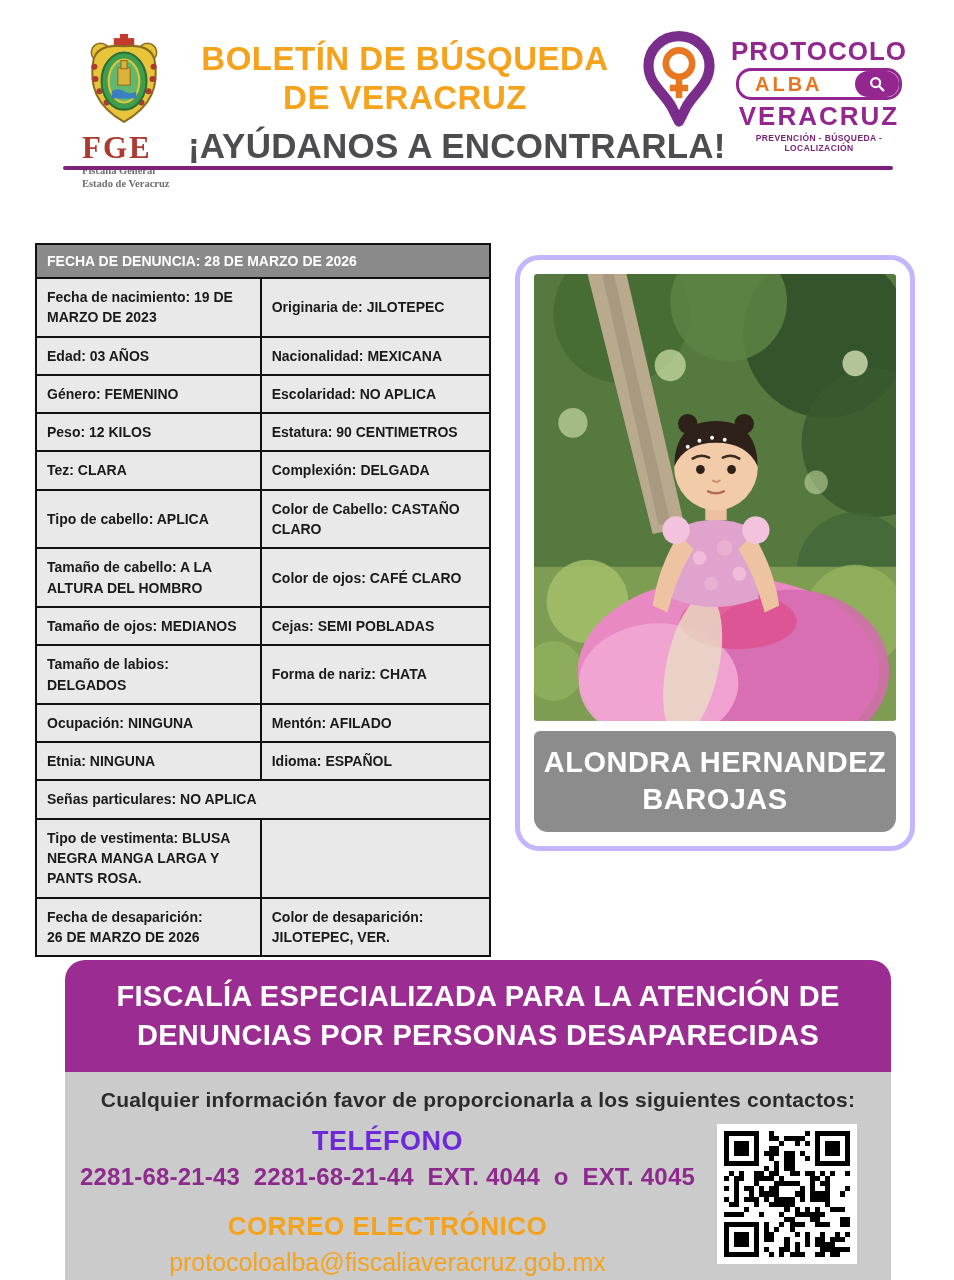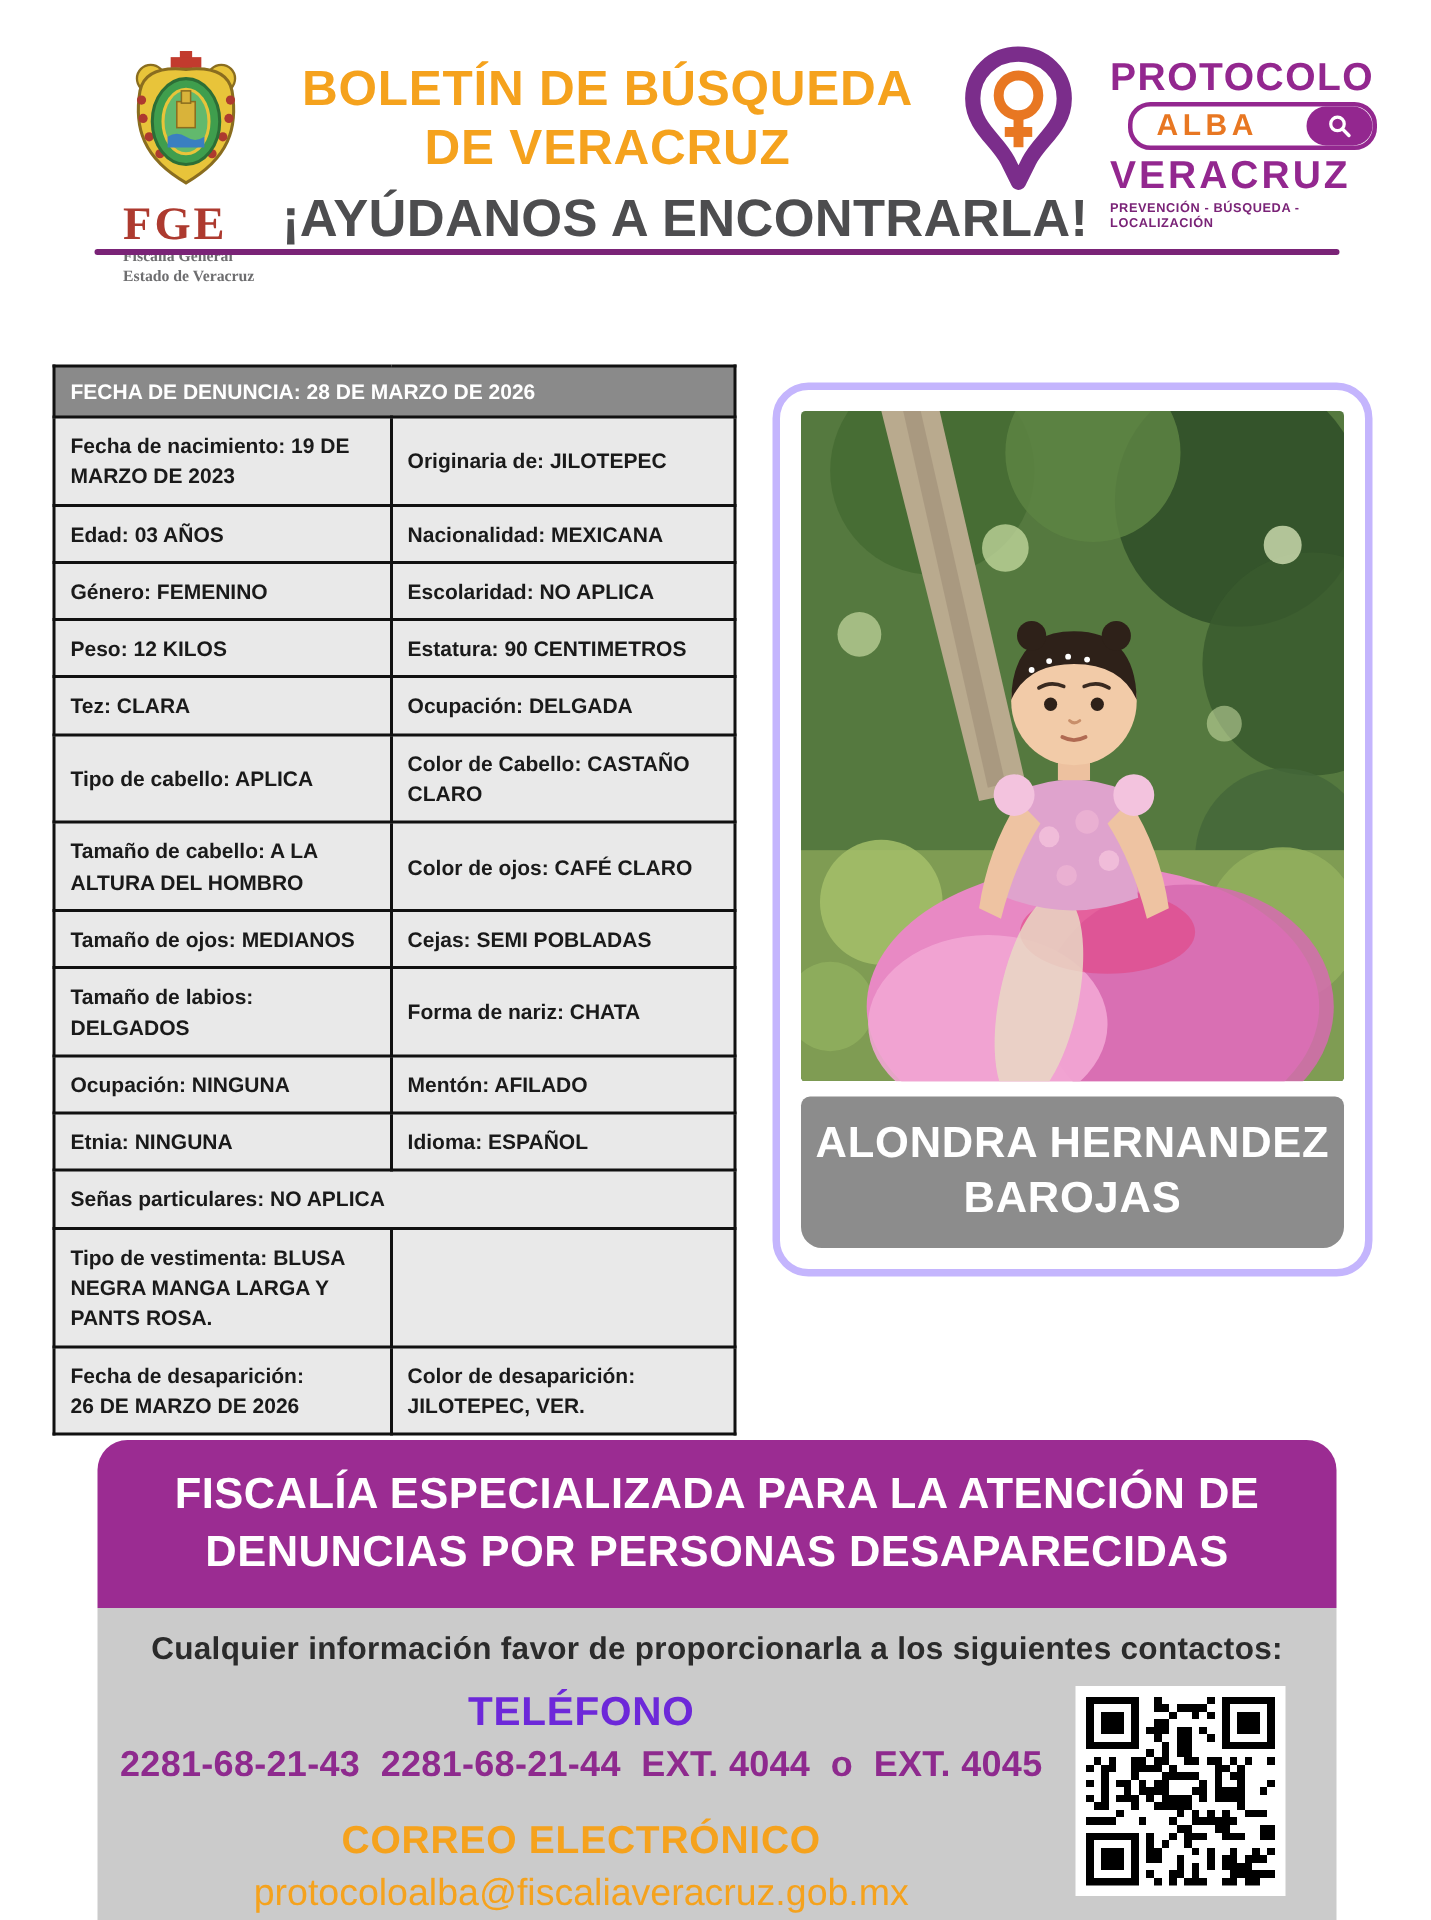--- a/index.html
+++ b/index.html
@@ -9,21 +9,21 @@
   
   .fge-logo{position:absolute;left:82px;top:34px;width:124px;text-align:left;font-family:Liberation Serif, serif;}
   .fge-acronym{font-size:31px;font-weight:800;color:#ad3a2f;letter-spacing:2px;line-height:1;margin-top:2px;}
   .fge-org{font-size:10.5px;font-weight:700;color:#6e6e70;line-height:1.2;white-space:pre-line;margin-top:2px;}
 
   .title-block{position:absolute;left:188px;top:40px;width:434px;text-align:center;}
   .main-title{font-size:33px;font-weight:800;color:#f5a21d;line-height:1.18;letter-spacing:.5px;}
   .subtitle{margin-top:8px;font-size:35px;font-weight:800;color:#4d4d4f;white-space:nowrap;letter-spacing:.2px;}
 
   .alba-logo{position:absolute;left:638px;top:28px;display:flex;align-items:flex-start;}
-  .alba-text{margin-left:20px;margin-top:10px;width:190px;}
+  .alba-text{margin-left:4px;margin-top:10px;text-align:center;width:190px;}
   .alba-protocolo{font-size:26px;font-weight:600;color:#93278f;letter-spacing:1px;line-height:1;}
   .alba-badge{margin:4px auto 2px;border:3px solid #93278f;border-radius:15px;height:26px;width:160px;
               display:flex;align-items:center;justify-content:space-between;background:#fff;}
   .alba-word{font-size:20px;font-weight:800;color:#e87722;letter-spacing:3px;padding-left:16px;}
   .alba-loupe{width:44px;height:26px;border-radius:13px;background:#93278f;display:flex;align-items:center;justify-content:center;}
   .alba-veracruz{font-size:26px;font-weight:700;color:#93278f;letter-spacing:2px;line-height:1.1;}
   .alba-tagline{font-size:8.5px;font-weight:700;color:#7a2377;letter-spacing:.4px;margin-top:2px;}
 
   .header-rule{position:absolute;left:63px;top:166px;width:830px;height:4px;background:#7a2377;border-radius:2px;}
 
@@ -142,21 +142,21 @@
     <tr>
       <td>Género: FEMENINO</td>
       <td>Escolaridad: NO APLICA</td>
         </tr>
     <tr>
       <td>Peso: 12 KILOS</td>
       <td>Estatura: 90 CENTIMETROS</td>
         </tr>
     <tr>
       <td>Tez: CLARA</td>
-      <td>Ocupación: DELGADA</td>
+      <td>Complexión: DELGADA</td>
         </tr>
     <tr>
       <td>Tipo de cabello: APLICA</td>
       <td>Color de Cabello: CASTAÑO CLARO</td>
         </tr>
     <tr>
       <td>Tamaño de cabello: A LA ALTURA DEL HOMBRO</td>
       <td>Color de ojos: CAFÉ CLARO</td>
         </tr>
     <tr>

